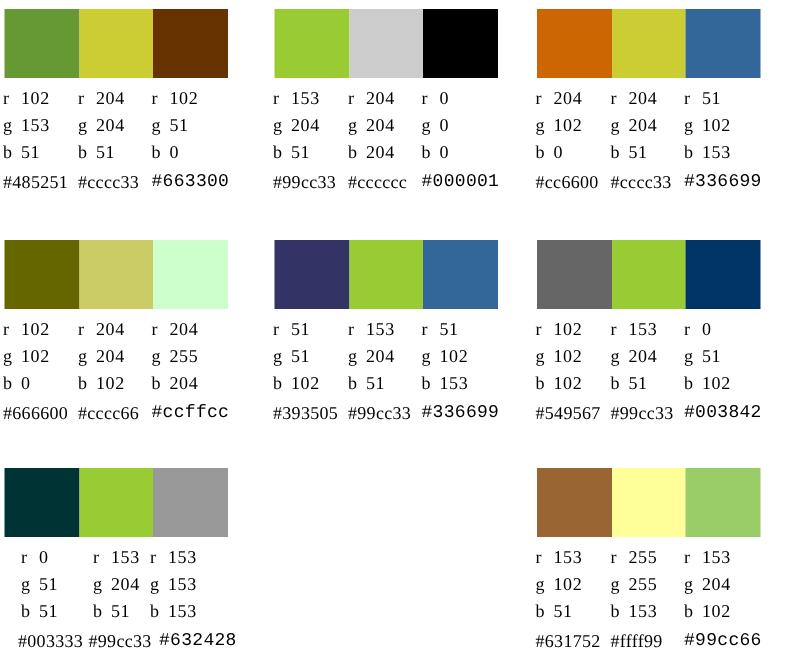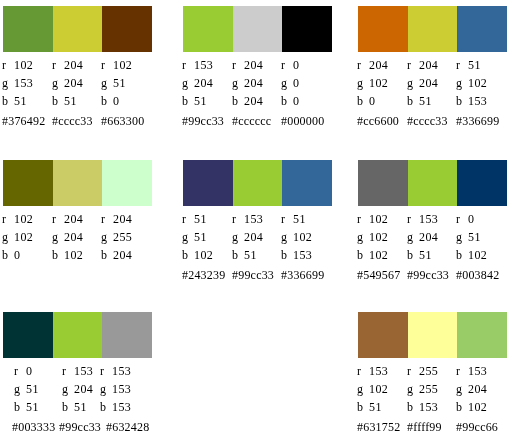--- a/index.html
+++ b/index.html
@@ -101,21 +101,21 @@
   .palette-cell.row2 .hex-row { top: 124px; }
 
   .hex-cell {
     position: absolute;
     top: 0;
     font-size: 12px;
     letter-spacing: 0.2px;
   }
   .hex-cell.h0 { left: 2px; }
   .hex-cell.h1 { left: 52px; text-align: right; }
-  .hex-cell.h2 { left: 101px; }
+  .hex-cell.h2 { left: 101px; font-family: Liberation Mono, monospace; }
 
   
   .palette-cell.compact .channel-cell.c0 { left: 14px; }
   .palette-cell.compact .channel-cell.c1 { left: 62px; }
   .palette-cell.compact .channel-cell.c2 { left: 100px; }
   .palette-cell.compact .hex-cell.h0 { left: 12px; }
   .palette-cell.compact .hex-cell.h1 { left: 59px; }
   .palette-cell.compact .hex-cell.h2 { left: 106px; }
 </style>
 </head>
@@ -139,21 +139,21 @@
           <span class="channel-cell c1"><span class="channel-key">g</span><span>204</span></span>
           <span class="channel-cell c2"><span class="channel-key">g</span><span>51</span></span>
         </div>
         <div class="channel-row">
           <span class="channel-cell c0"><span class="channel-key">b</span><span>51</span></span>
           <span class="channel-cell c1"><span class="channel-key">b</span><span>51</span></span>
           <span class="channel-cell c2"><span class="channel-key">b</span><span>0</span></span>
         </div>
       </div>
       <div class="hex-row">
-        <span class="hex-cell h0">#376492</span>
+        <span class="hex-cell h0">#485251</span>
         <span class="hex-cell h1">#cccc33</span>
         <span class="hex-cell h2">#663300</span>
       </div>
     </div>
     <div class="palette-cell row0 col1">
       <div class="swatch-strip">
         <div class="swatch" title="#99cc33" style="background: rgb(153, 204, 51);"></div>
         <div class="swatch" title="#cccccc" style="background: rgb(204, 204, 204);"></div>
         <div class="swatch" title="#000000" style="background: rgb(0, 0, 0);"></div>
       </div>
@@ -170,21 +170,21 @@
         </div>
         <div class="channel-row">
           <span class="channel-cell c0"><span class="channel-key">b</span><span>51</span></span>
           <span class="channel-cell c1"><span class="channel-key">b</span><span>204</span></span>
           <span class="channel-cell c2"><span class="channel-key">b</span><span>0</span></span>
         </div>
       </div>
       <div class="hex-row">
         <span class="hex-cell h0">#99cc33</span>
         <span class="hex-cell h1">#cccccc</span>
-        <span class="hex-cell h2">#000000</span>
+        <span class="hex-cell h2">#000001</span>
       </div>
     </div>
     <div class="palette-cell row0 col2">
       <div class="swatch-strip">
         <div class="swatch" title="#cc6600" style="background: rgb(204, 102, 0);"></div>
         <div class="swatch" title="#cccc33" style="background: rgb(204, 204, 51);"></div>
         <div class="swatch" title="#336699" style="background: rgb(51, 102, 153);"></div>
       </div>
       <div class="channels">
         <div class="channel-row">
@@ -225,20 +225,25 @@
           <span class="channel-cell c0"><span class="channel-key">g</span><span>102</span></span>
           <span class="channel-cell c1"><span class="channel-key">g</span><span>204</span></span>
           <span class="channel-cell c2"><span class="channel-key">g</span><span>255</span></span>
         </div>
         <div class="channel-row">
           <span class="channel-cell c0"><span class="channel-key">b</span><span>0</span></span>
           <span class="channel-cell c1"><span class="channel-key">b</span><span>102</span></span>
           <span class="channel-cell c2"><span class="channel-key">b</span><span>204</span></span>
         </div>
       </div>
+      <div class="hex-row">
+        <span class="hex-cell h0">#666600</span>
+        <span class="hex-cell h1">#cccc66</span>
+        <span class="hex-cell h2">#ccffcc</span>
+      </div>
     </div>
     <div class="palette-cell row1 col1">
       <div class="swatch-strip">
         <div class="swatch" title="#333366" style="background: rgb(51, 51, 102);"></div>
         <div class="swatch" title="#99cc33" style="background: rgb(153, 204, 51);"></div>
         <div class="swatch" title="#336699" style="background: rgb(51, 102, 153);"></div>
       </div>
       <div class="channels">
         <div class="channel-row">
           <span class="channel-cell c0"><span class="channel-key">r</span><span>51</span></span>
@@ -250,21 +255,21 @@
           <span class="channel-cell c1"><span class="channel-key">g</span><span>204</span></span>
           <span class="channel-cell c2"><span class="channel-key">g</span><span>102</span></span>
         </div>
         <div class="channel-row">
           <span class="channel-cell c0"><span class="channel-key">b</span><span>102</span></span>
           <span class="channel-cell c1"><span class="channel-key">b</span><span>51</span></span>
           <span class="channel-cell c2"><span class="channel-key">b</span><span>153</span></span>
         </div>
       </div>
       <div class="hex-row">
-        <span class="hex-cell h0">#243239</span>
+        <span class="hex-cell h0">#393505</span>
         <span class="hex-cell h1">#99cc33</span>
         <span class="hex-cell h2">#336699</span>
       </div>
     </div>
     <div class="palette-cell row1 col2">
       <div class="swatch-strip">
         <div class="swatch" title="#666666" style="background: rgb(102, 102, 102);"></div>
         <div class="swatch" title="#99cc33" style="background: rgb(153, 204, 51);"></div>
         <div class="swatch" title="#003366" style="background: rgb(0, 51, 102);"></div>
       </div>

